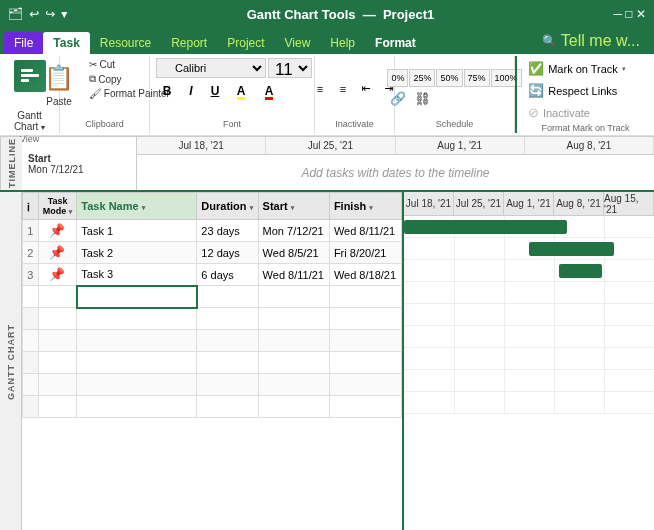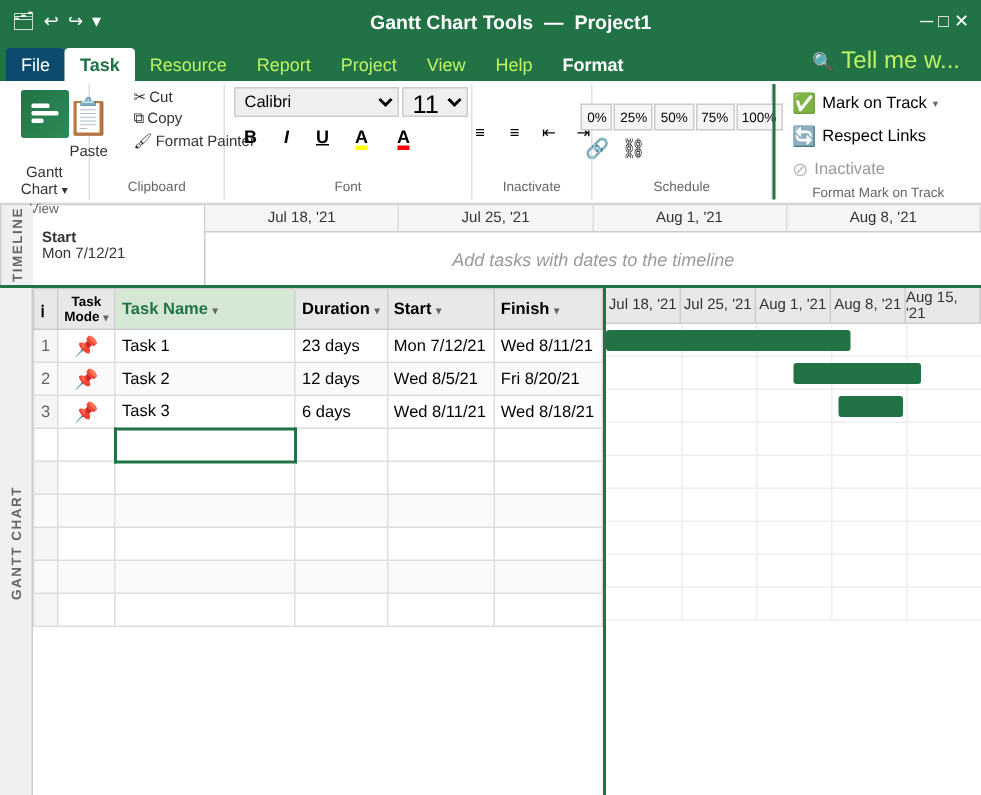--- a/index.html
+++ b/index.html
@@ -151,21 +151,21 @@
     .font-row1 {
       display: flex;
       gap: 2px;
       align-items: center;
     }
     .font-select {
       width: 110px;
       height: 20px;
       font-size: 11px;
       border: 1px solid #ccc;
-      padding: 0 2px;
+      padding: 0 14px;
     }
     .size-select {
       width: 44px;
       height: 20px;
       font-size: 17px;
       border: 1px solid #ccc;
       padding: 0 2px;
     }
     .font-row2 {
       display: flex;
@@ -509,21 +509,21 @@
   </div>
   <div class="title-bar-center">
     <span>Gantt Chart Tools</span> &nbsp;—&nbsp; <span>Project1</span>
   </div>
   <div class="title-bar-right">
     ─ □ ✕
   </div>
 </div>
 
 <div class="tab-bar">
-  <div class="tab-item" style="background:#0c4a6e;color:#fff;">File</div>
+  <div class="tab-item" style="background:#6d28d9;color:#fff;">File</div>
   <div class="tab-item active">Task</div>
   <div class="tab-item">Resource</div>
   <div class="tab-item">Report</div>
   <div class="tab-item">Project</div>
   <div class="tab-item">View</div>
   <div class="tab-item">Help</div>
   <div class="tab-item" style="color:#ffffff;font-weight:bold;">Format</div>
   <div class="tab-item" style="margin-left:auto; background:none; display:flex;align-items:center;gap:4px;">
     <span>🔍</span>
     <span style="font-size:16px;">Tell me w...</span>

